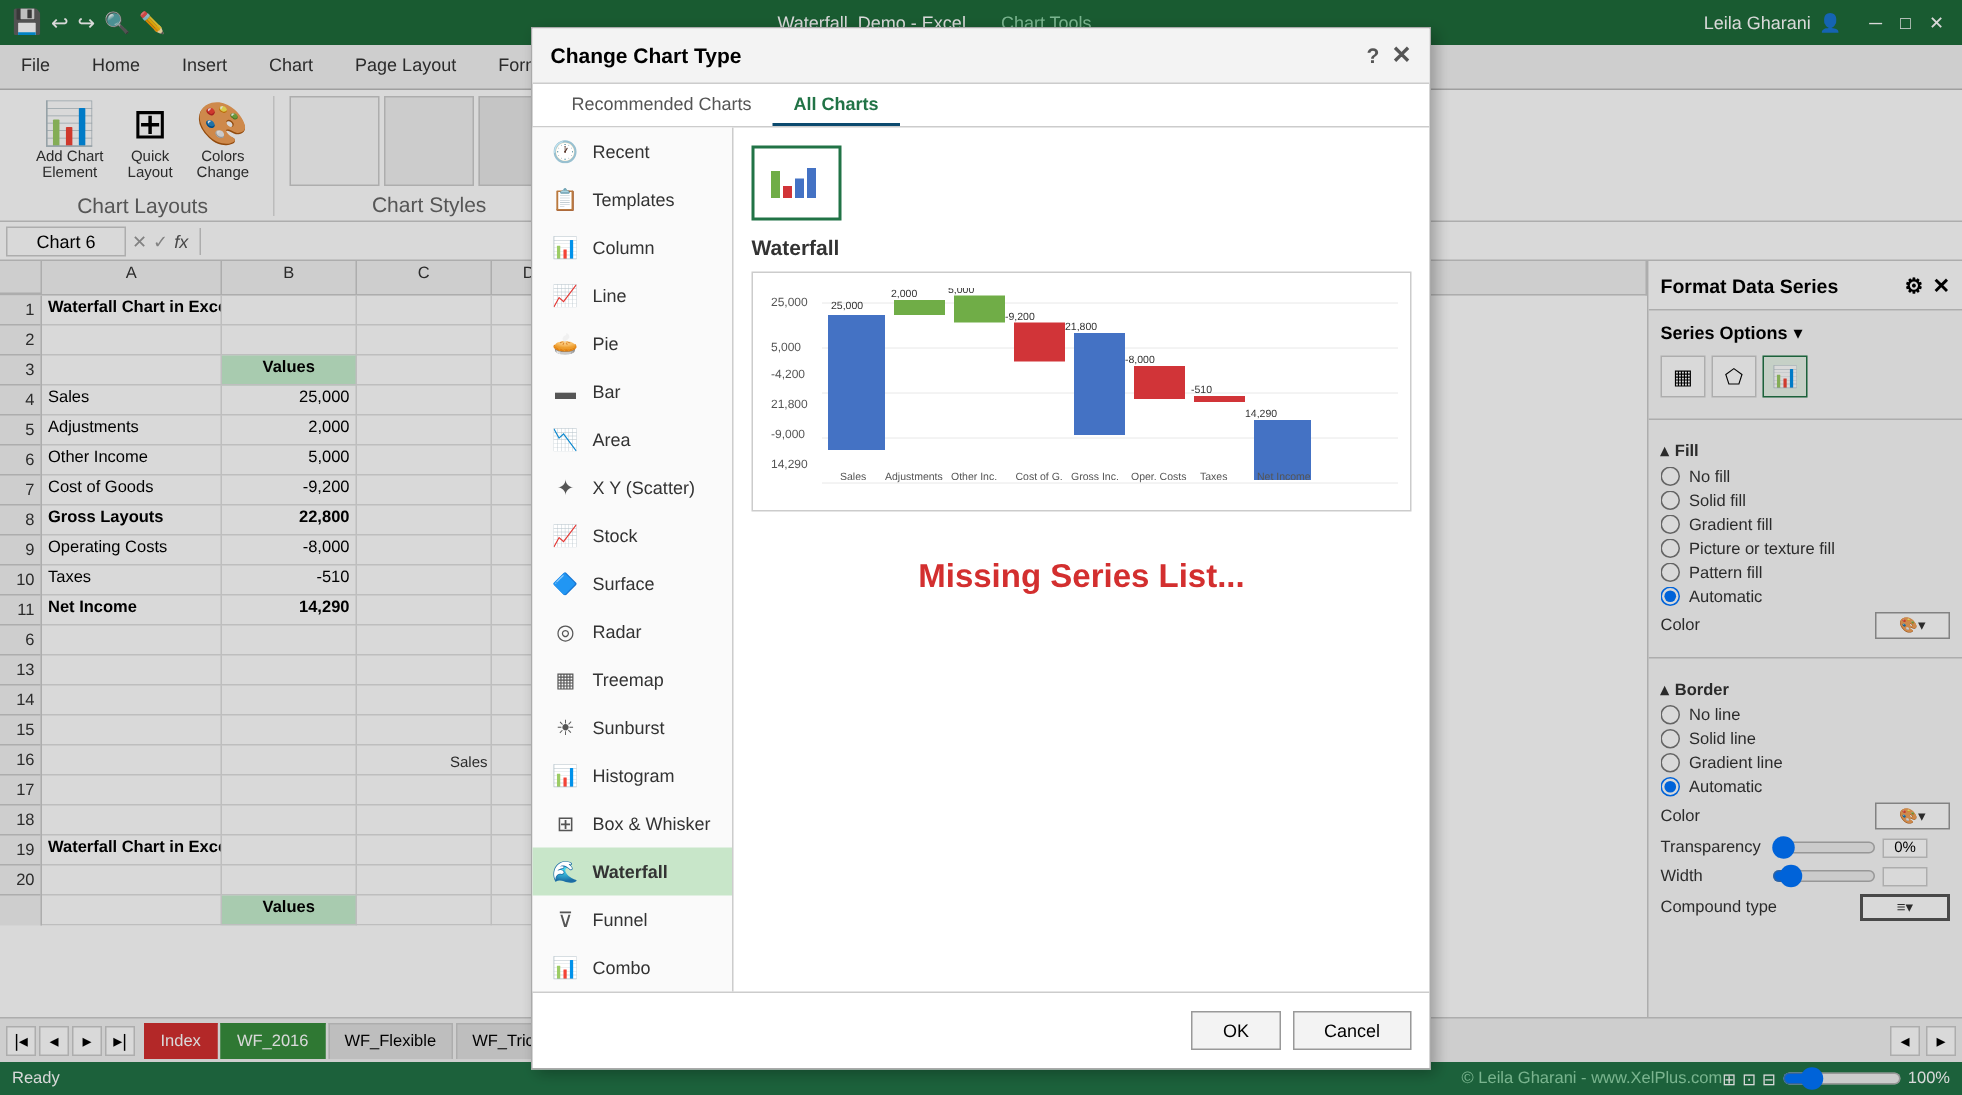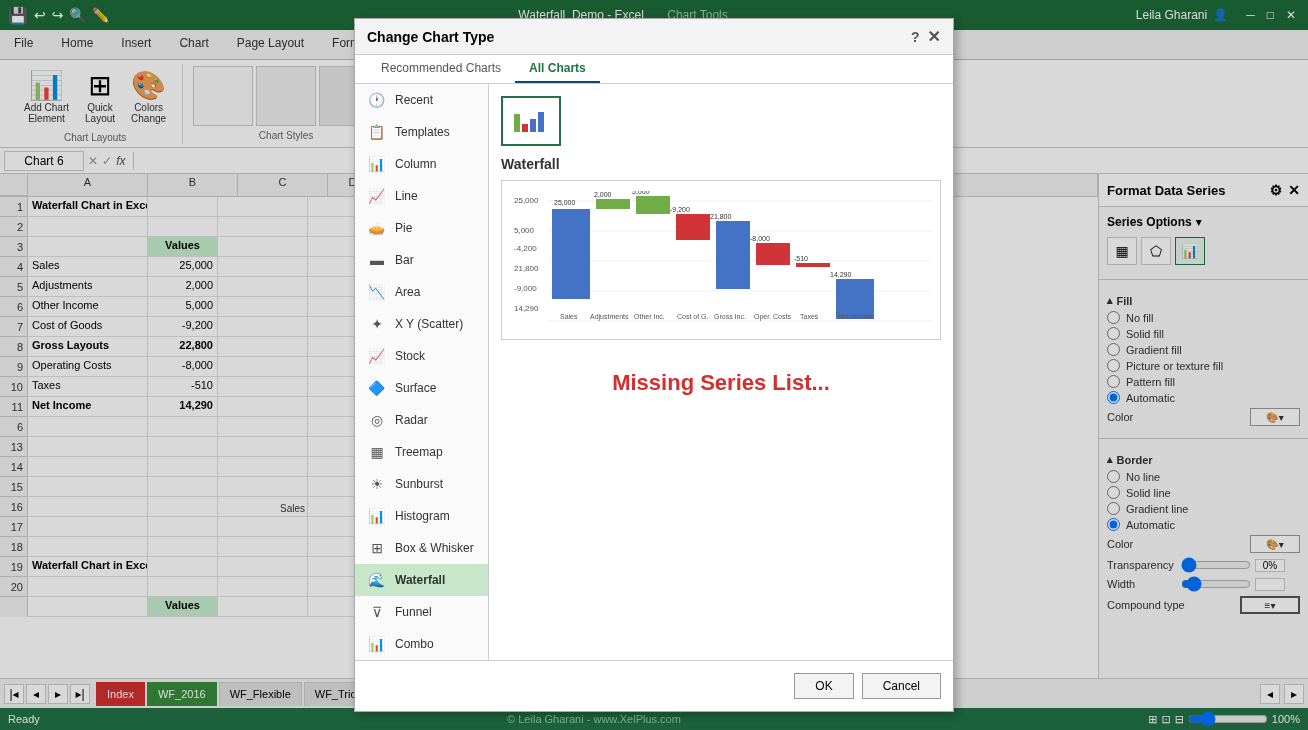--- a/index.html
+++ b/index.html
@@ -56,21 +56,21 @@
     .ribbon-group {
       display: flex;
       flex-direction: column;
       align-items: center;
       border-right: 1px solid #ddd;
       padding: 0 10px;
       height: 80px;
       justify-content: center;
     }
     .ribbon-group-label {
-      font-size: 10px;
+      font-size: 14px;
       color: #666;
       margin-top: 4px;
       text-align: left;
     }
     .ribbon-btn-large {
       display: flex;
       flex-direction: column;
       align-items: center;
       cursor: pointer;
       padding: 4px 6px;
@@ -151,21 +151,21 @@
     .grid-cell {
       border-right: 1px solid #e0e0e0;
       border-bottom: 1px solid #e0e0e0;
       height: 20px;
       font-size: 11px;
       padding: 2px 4px;
       overflow: hidden;
       white-space: nowrap;
     }
     .cell-a { width: 120px; }
-    .cell-b { width: 70px; }
+    .cell-b { width: 90px; }
     .cell-c { width: 90px; }
     .cell-d { width: 50px; }
     .cell-bold { font-weight: bold; }
     .cell-green { background: #c6efce; }
     .cell-right { text-align: right; }
 
     
     #right-panel {
       width: 210px;
       background: #f9f9f9;
@@ -281,21 +281,21 @@
     #status-bar {
       background: #217346;
       color: white;
       height: 22px;
       display: flex;
       align-items: center;
       justify-content: space-between;
       padding: 0 8px;
       font-size: 11px;
     }
-    #status-bar .status-center { text-align: center; flex: 1; color: #ccc; }
+    #status-bar .status-center { text-align: right; flex: 1; color: #ccc; }
     #status-bar .zoom-controls { display: flex; align-items: center; gap: 4px; }
 
     
     #dialog-overlay {
       position: fixed;
       top: 0; left: 0; right: 0; bottom: 0;
       background: rgba(0,0,0,0.15);
       z-index: 100;
       display: flex;
       align-items: center;

